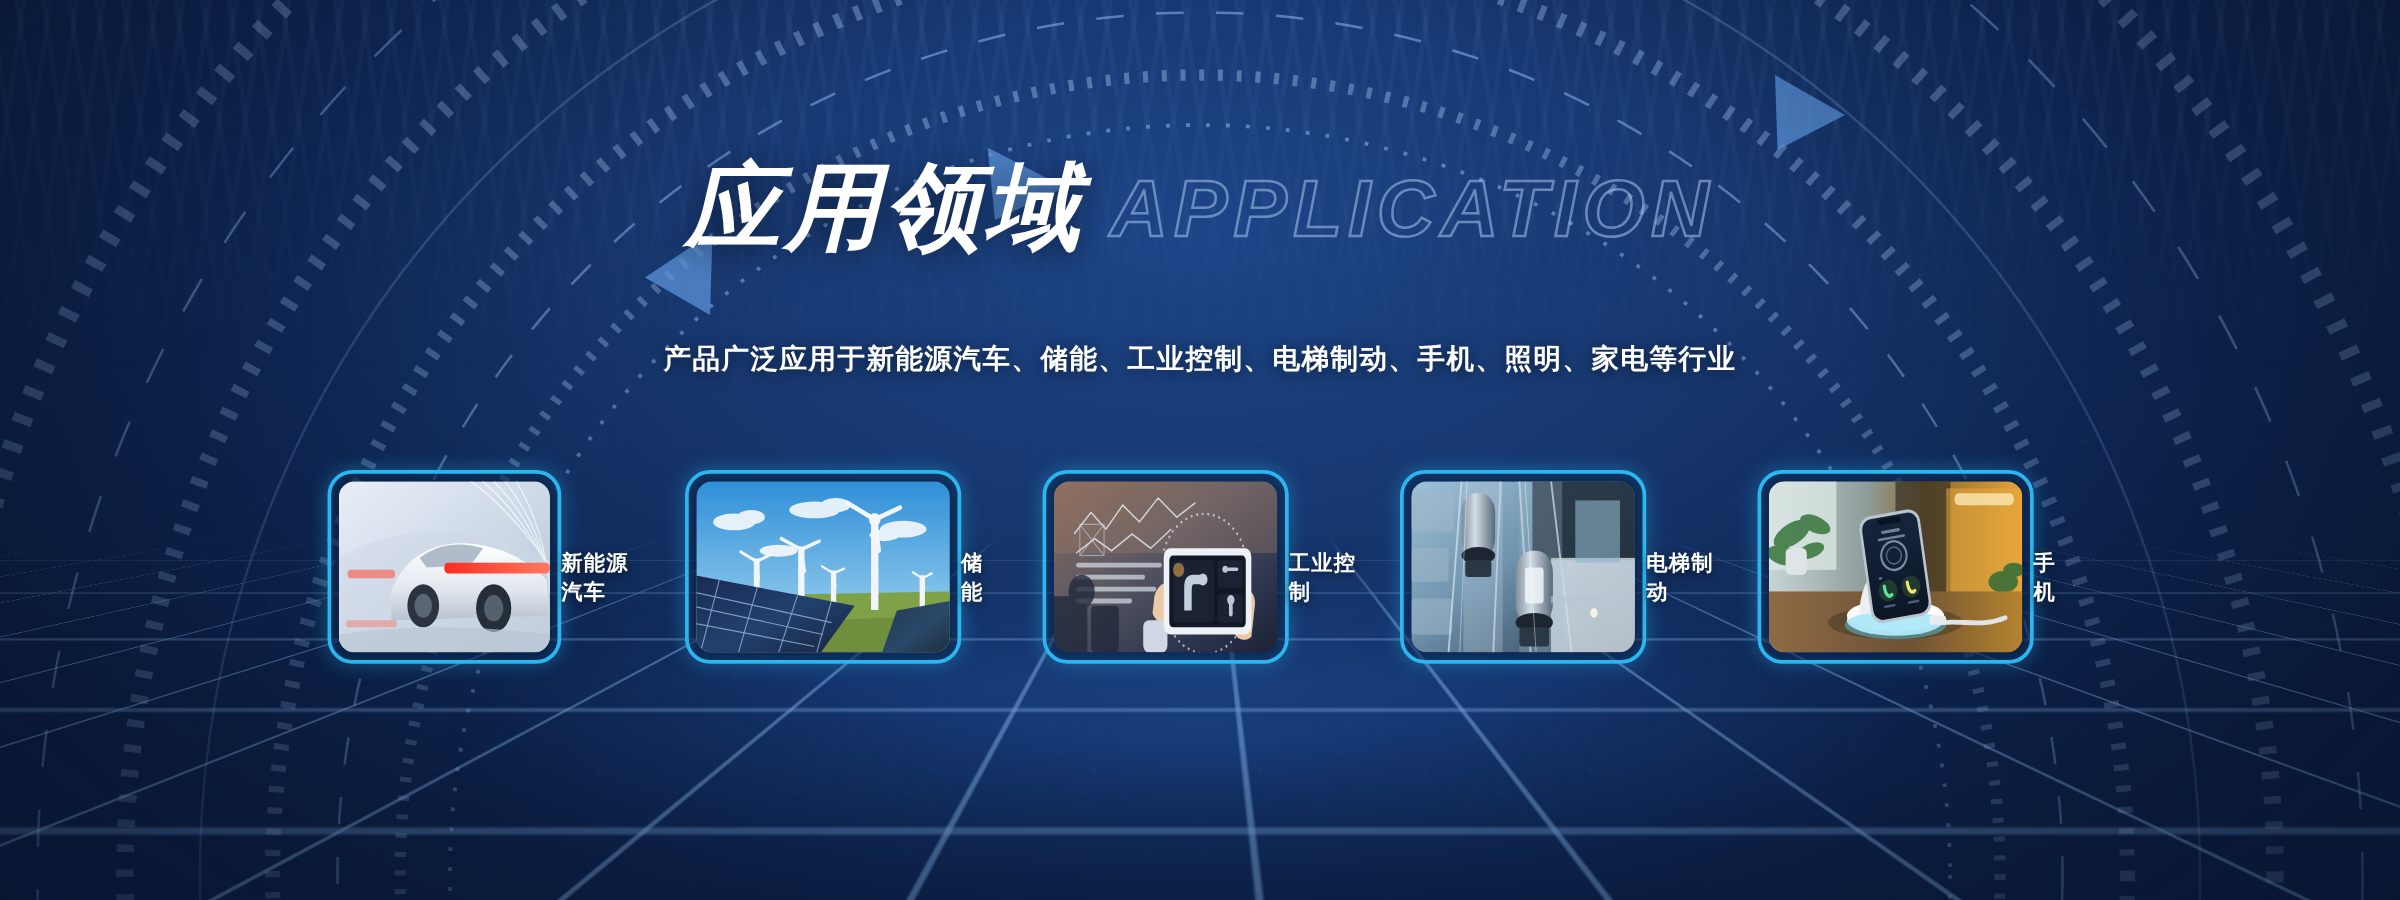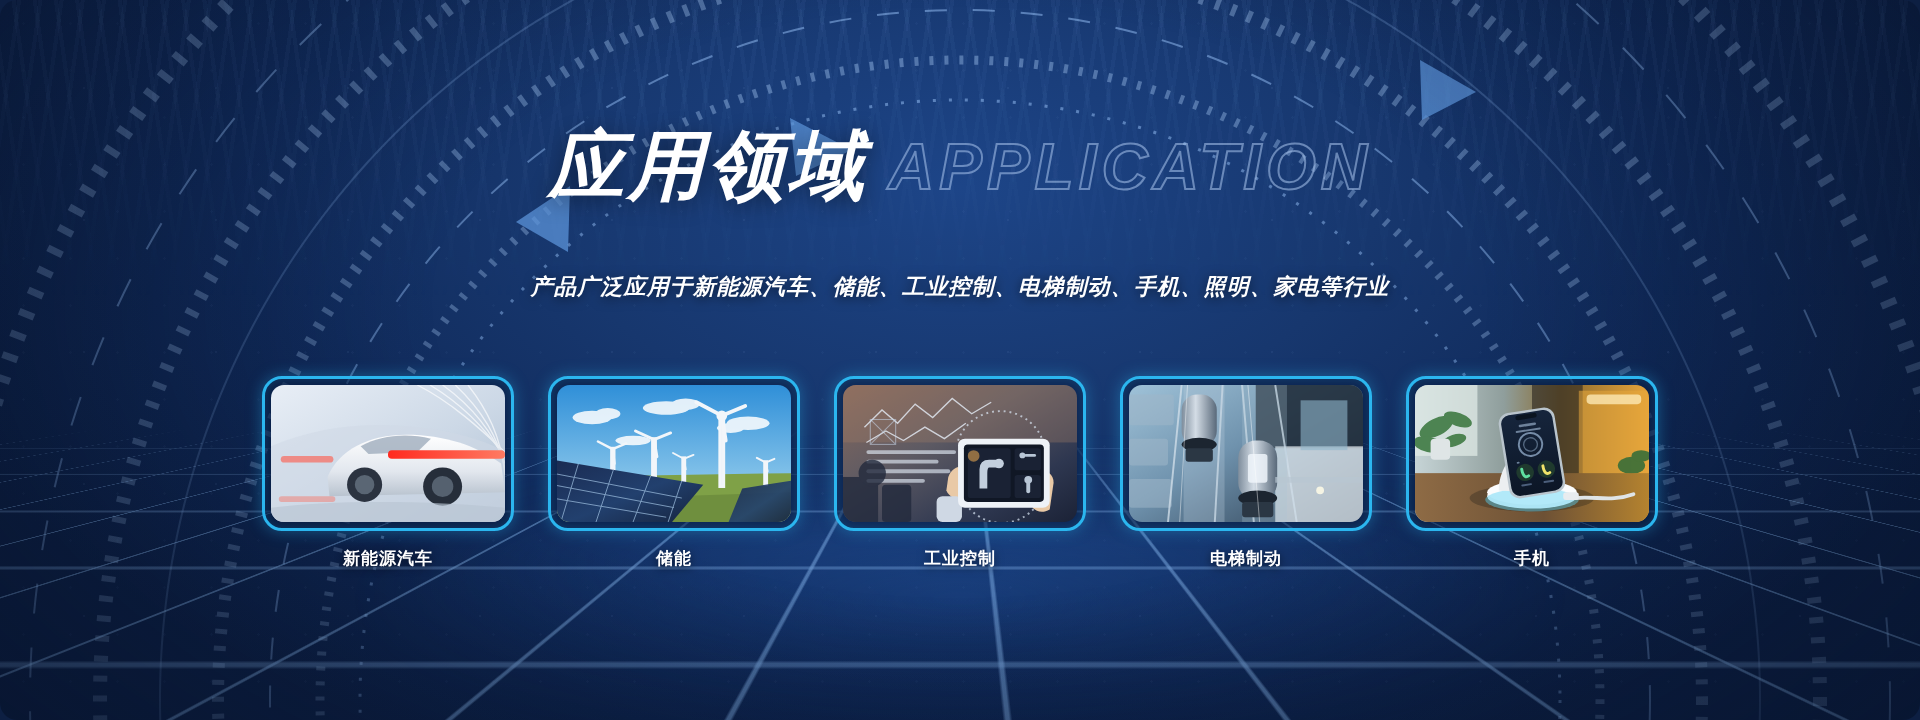--- a/index.html
+++ b/index.html
@@ -6,21 +6,20 @@
   * { margin:0; padding:0; box-sizing:border-box; }
   html,body{
     width:1920px; height:720px; overflow:hidden;
     background:#0d1f42;
     font-family:"Liberation Sans","DejaVu Sans",sans-serif;
   }
   #stage{ position:relative; width:1920px; height:720px; overflow:hidden;
           background:
             radial-gradient(ellipse 1100px 620px at 50% 26%, #1d4588 0%, #17376e 38%, #102a5a 66%, #0c1f44 100%),
             linear-gradient(180deg,#10274f 0%,#132d5c 45%,#0b1a38 100%);
-          border-radius: 17px;
   }
   .layer{ position:absolute; inset:0; pointer-events:none; }
 
   
   .dots{
     background-image:
       radial-gradient(circle, rgba(150,185,240,.085) 1px, transparent 1.3px),
       radial-gradient(circle, rgba(150,185,240,.05) 1px, transparent 1.3px);
     background-size:132px 132px, 47px 47px;
     background-position:18px 22px, 0 0;
@@ -79,32 +78,32 @@
   }
   .h-en{
     font-size:64px; font-weight:700; font-style:italic; letter-spacing:5px;
     line-height:1; color:transparent;
     -webkit-text-stroke:2px rgba(172,199,238,.55);
     margin-left:4px; margin-top:2px;
     font-family:"Liberation Sans",sans-serif;
   }
   .subtitle{
     position:absolute; top:272px; left:0; right:0; text-align:center; z-index:6;
-    font-size:22px; font-weight:700; font-style:italic; color:#ffffff;
+    font-size:22px; font-weight:700; color:#ffffff;
     letter-spacing:1.2px;
     text-shadow:0 2px 12px rgba(0,0,0,.55);
     font-family:"DejaVu Sans","Liberation Sans",sans-serif;
   }
 
   
   .cards{
     position:absolute; top:376px; left:0; right:0; z-index:7;
     display:flex; justify-content:center; align-items:flex-start; gap:34px;
   }
-  .card{ width:252px; display:flex; flex-direction:column; align-items:center; }
+  .card{ width:252px; display:flex; flex-direction:row; align-items:center; }
   .frame{
     width:252px; height:155px; border-radius:20px;
     border:3px solid #2bb6ef; padding:6px;
     box-shadow:0 0 16px rgba(43,182,239,.38), inset 0 0 10px rgba(43,182,239,.18);
     background:rgba(10,30,66,.55);
   }
   .thumb{ width:100%; height:100%; border-radius:13px; overflow:hidden; position:relative; }
   .thumb svg{ display:block; width:100%; height:100%; }
   .clabel{
     margin-top:16px; font-size:17px; font-weight:700; color:#ffffff;

